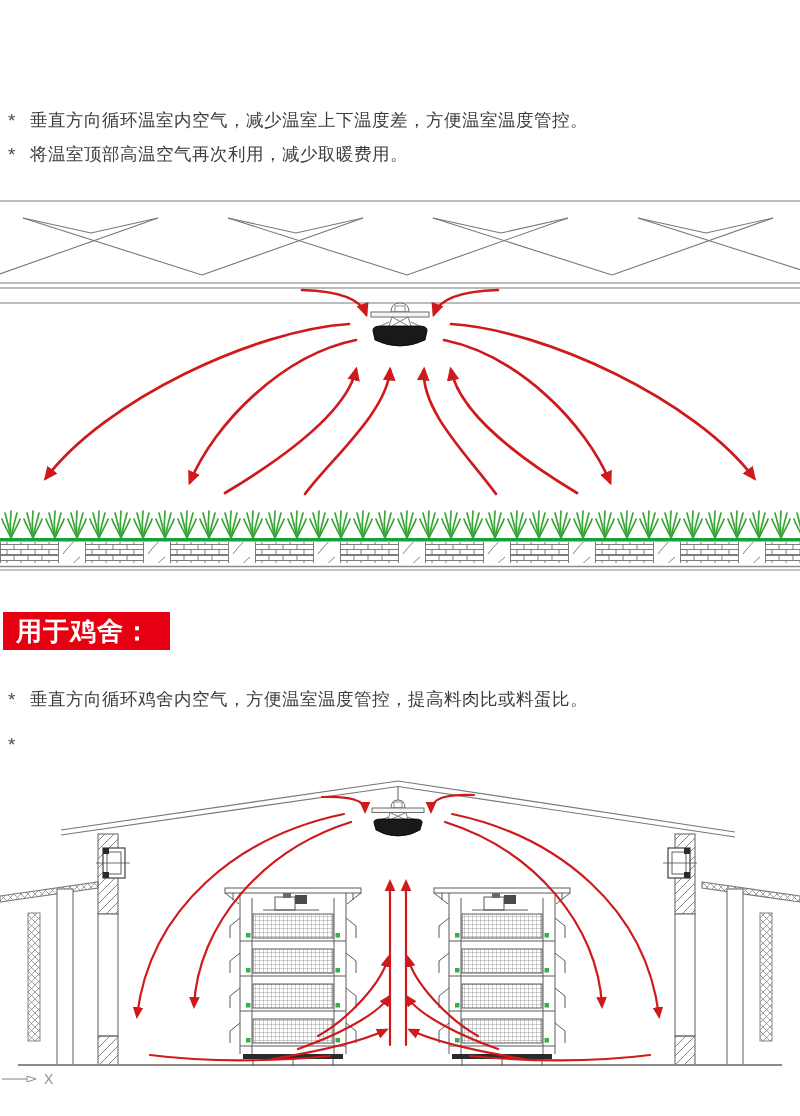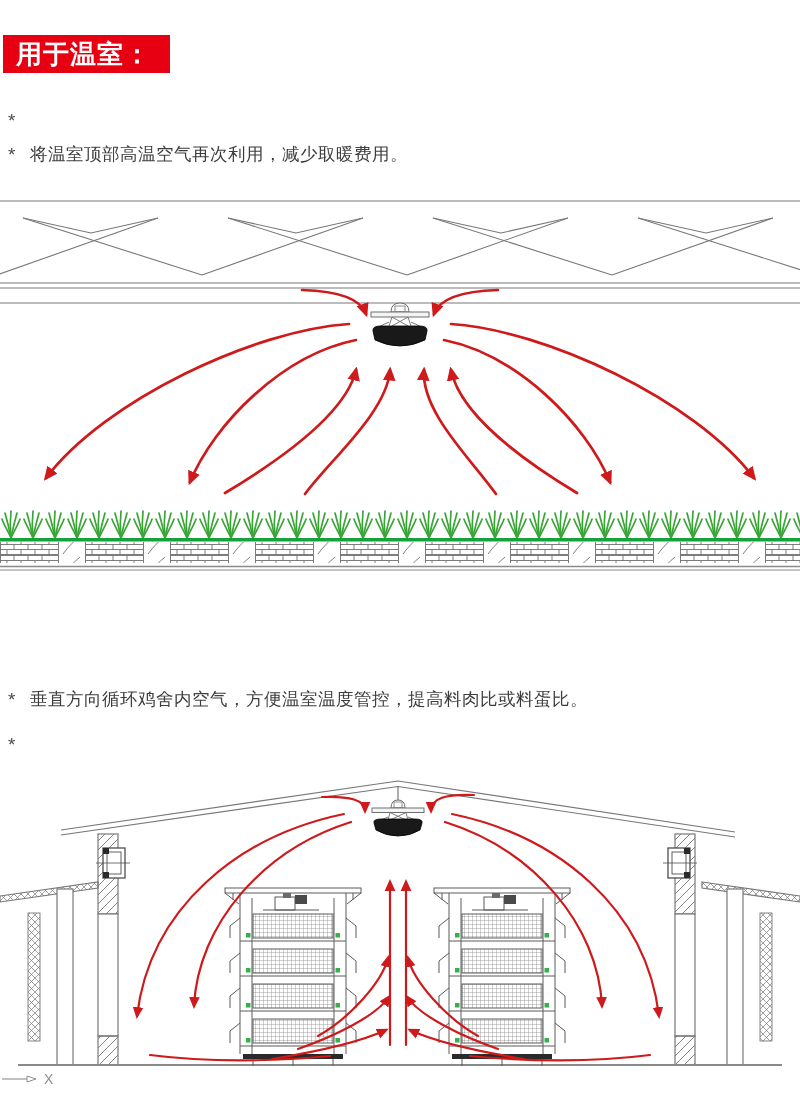--- a/index.html
+++ b/index.html
@@ -23,24 +23,24 @@
   .b21 { top:687px; } .b22 { top:732px; }
   svg.diagram { position:absolute; left:0; display:block; }
   #gh-svg { top:198px; }
   #ph-svg { top:768px; }
 </style>
 </head>
 <body>
 
 <div class="page">
 
-  <div class="hdr hdr1">用于温室：</div>
 
   <div class="bullet b11">
     <span class="star">*</span>
+    <span>垂直方向循环温室内空气，减少温室上下温度差，方便温室温度管控。</span>
   </div>
   <div class="bullet b12">
     <span class="star">*</span>
     <span>将温室顶部高温空气再次利用，减少取暖费用。</span>
   </div>
 
   <svg id="gh-svg" class="diagram" width="800" height="375" viewBox="0 0 800 375">
     <defs>
       <marker id="ar1" viewBox="0 0 10 10" refX="7.5" refY="5" markerWidth="5.2" markerHeight="5.2" orient="auto">
         <path d="M0,0.5 L10,5 L0,9.5 Z" fill="#cf1a1c"></path>
@@ -107,20 +107,21 @@
 
     <g>
       <rect x="0" y="311" width="800" height="31" fill="url(#gp1)"></rect>
       <rect x="0" y="340" width="800" height="3.5" fill="#16a23a"></rect>
       <rect x="0" y="344" width="800" height="21" fill="url(#bp1)"></rect>
       <line x1="0" y1="368.5" x2="800" y2="368.5" stroke="#8a8a8a" stroke-width="1.4"></line>
       <line x1="0" y1="372" x2="800" y2="372" stroke="#8a8a8a" stroke-width="1"></line>
     </g>
   </svg>
 
+  <div class="hdr hdr2">用于鸡舍：</div>
 
   <div class="bullet b21">
     <span class="star">*</span>
     <span>垂直方向循环鸡舍内空气，方便温室温度管控，提高料肉比或料蛋比。</span>
   </div>
   <div class="bullet b22">
     <span class="star">*</span>
   </div>
 
   <svg id="ph-svg" class="diagram" width="800" height="330" viewBox="0 0 800 330">

